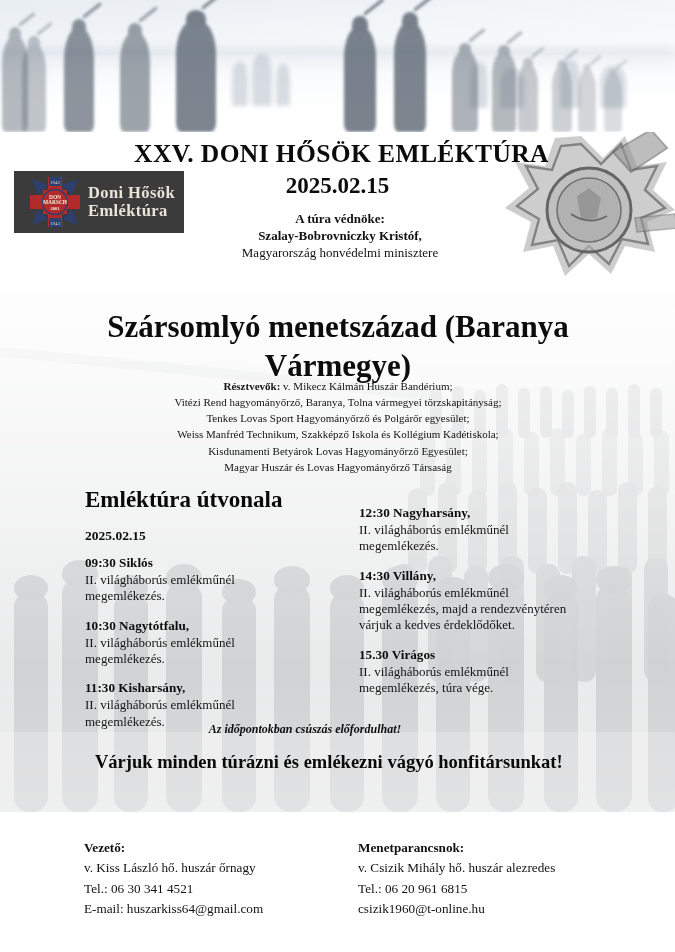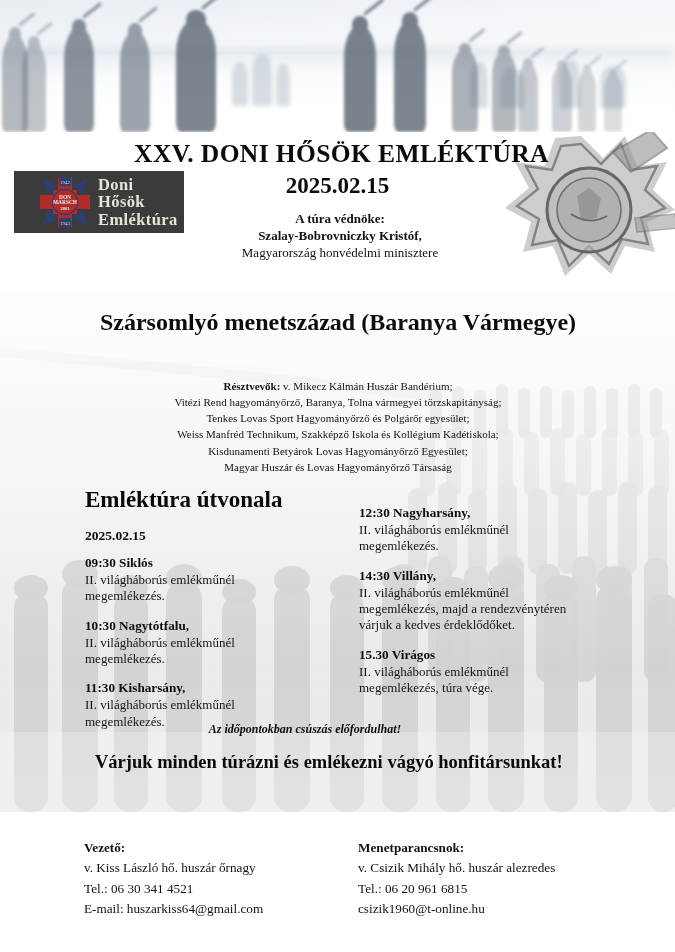--- a/index.html
+++ b/index.html
@@ -88,21 +88,21 @@
   #patron .ln1 { font-weight:700; }
   #patron .ln2 { font-weight:700; }
   #patron .ln3 { font-weight:400; }
 
   
   #logobox {
     position:absolute; left:14px; top:39px;
     width:170px; height:62px;
     background:#3b3b3b;
     display:flex; align-items:center;
-    padding-left:24px;
+    padding-left:14px;
   }
   #logocross { width:54px; height:54px; position:relative; flex:0 0 auto; }
   #logotext {
     margin-left:6px; color:#e9e4d9;
     font-family:"Liberation Serif", serif;
     font-weight:700; font-size:16.5px; line-height:1.07;
     letter-spacing:.4px;
   }
 
   
@@ -121,21 +121,21 @@
         rgba(255,255,255,.80) 0%,
         rgba(255,255,255,.72) 26%,
         rgba(255,255,255,.60) 50%,
         rgba(255,255,255,.52) 72%,
         rgba(255,255,255,.62) 100%);
   }
   #bodycontent { position:absolute; inset:0; }
 
   #unit {
     position:absolute; left:78px; top:15px; width:520px;
-    text-align:center; font-weight:700; font-size:24px; line-height:1.26;
+    text-align:center; font-weight:700; font-size:31px; line-height:1.26;
     color:#0c0c0c;
   }
   #parts {
     position:absolute; left:60px; top:86px; width:556px;
     text-align:center; font-size:11px; line-height:1.47; color:#121212;
   }
   #parts .b { font-weight:700; }
 
   #routeheading {
     position:absolute; left:85px; top:195px;

